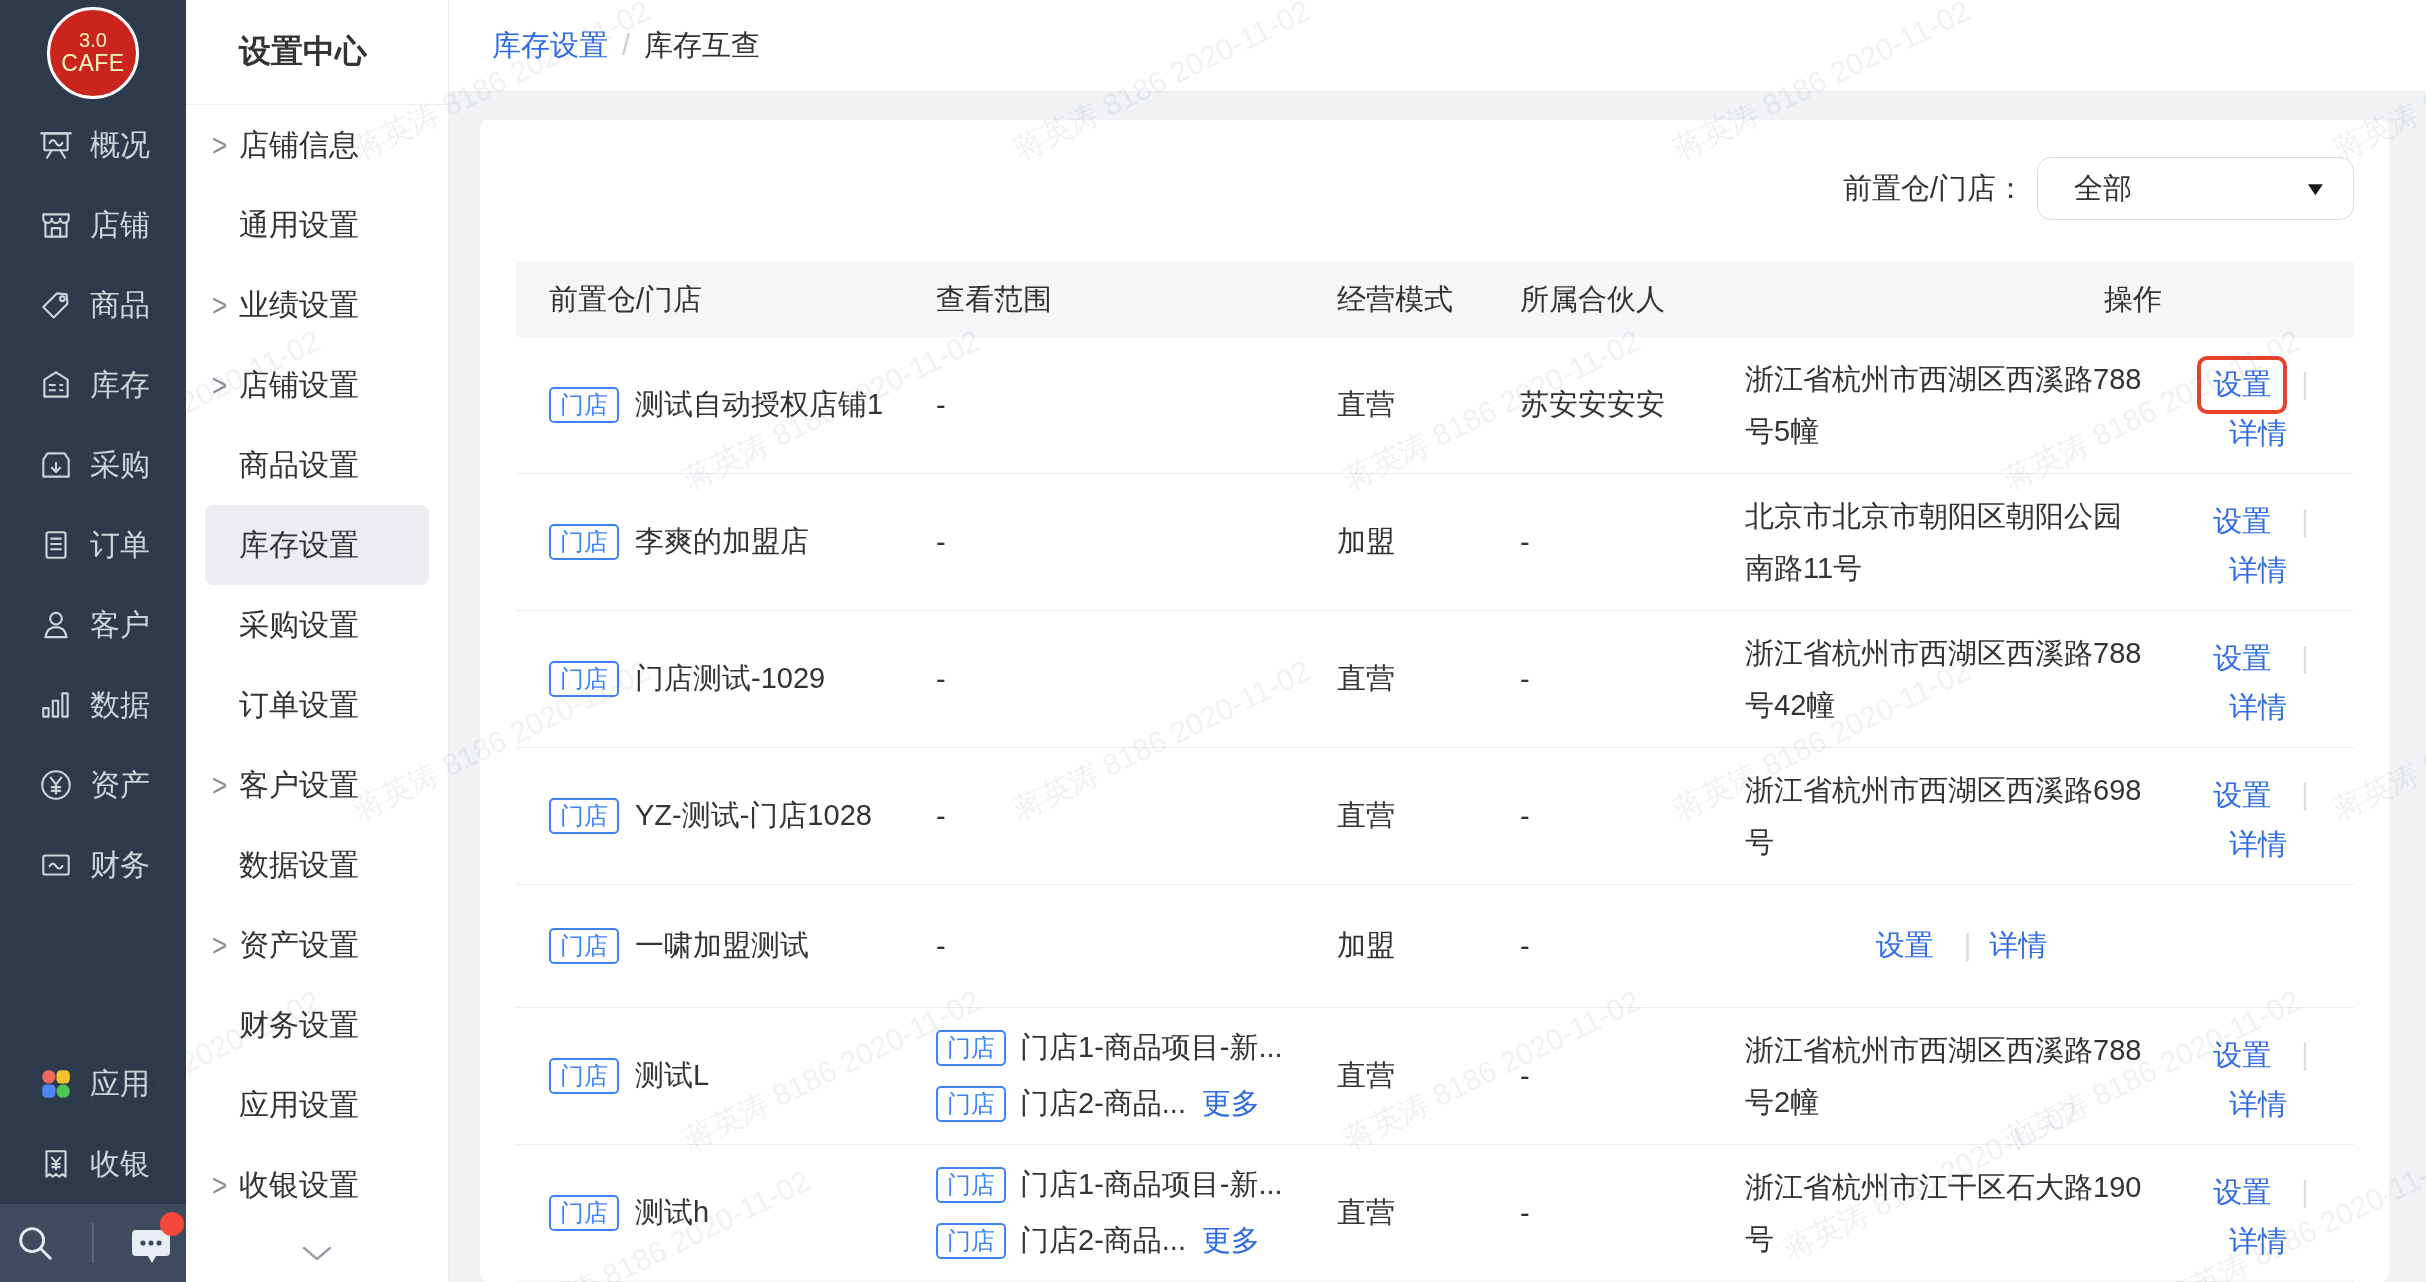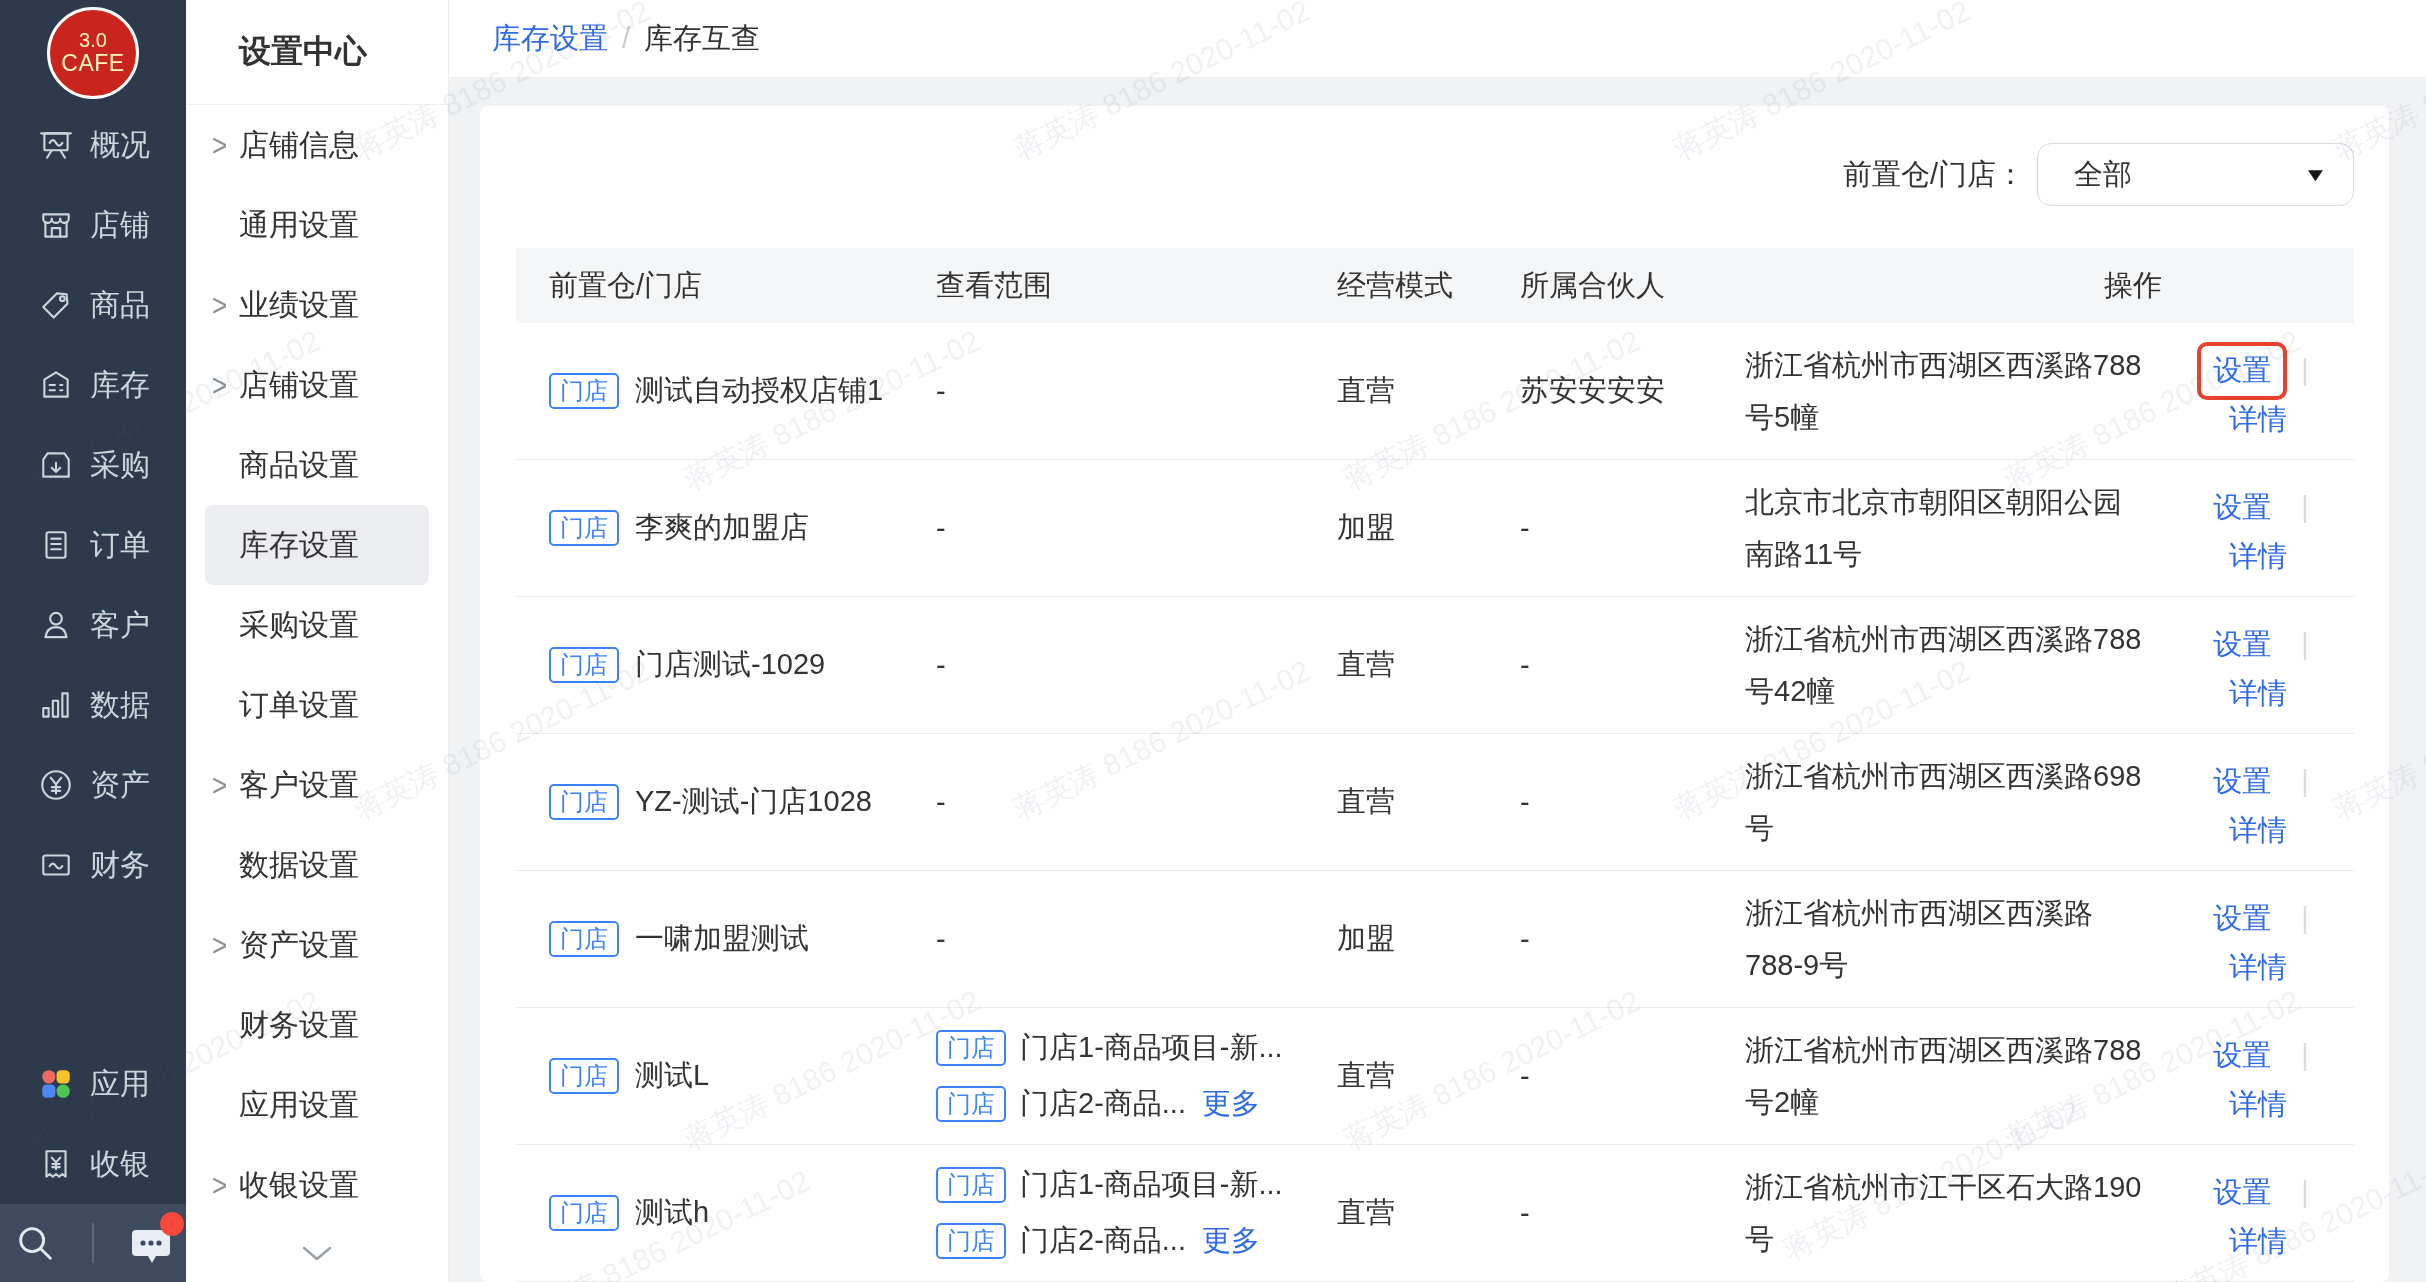--- a/index.html
+++ b/index.html
@@ -450,23 +450,20 @@
               <div class="cell c1 store-cell">
                 <span class="tag">门店</span>
                 <span>一啸加盟测试</span>
               </div>
               <div class="cell">
                 <span>-</span>
                 
               </div>
               <div class="cell">加盟</div>
               <div class="cell">-</div>
-              <div class="cell">
-                <div class="addr">浙江省杭州市西湖区西溪路788-9号</div>
-              </div>
               <div class="cell ops">
                 <span class="op-wrap">
                   <a class="op-link">设置</a>
                 </span>
                 <span class="op-sep">|</span>
                 <a class="op-link">详情</a>
               </div>
             </div>
 
             <div class="trow">

